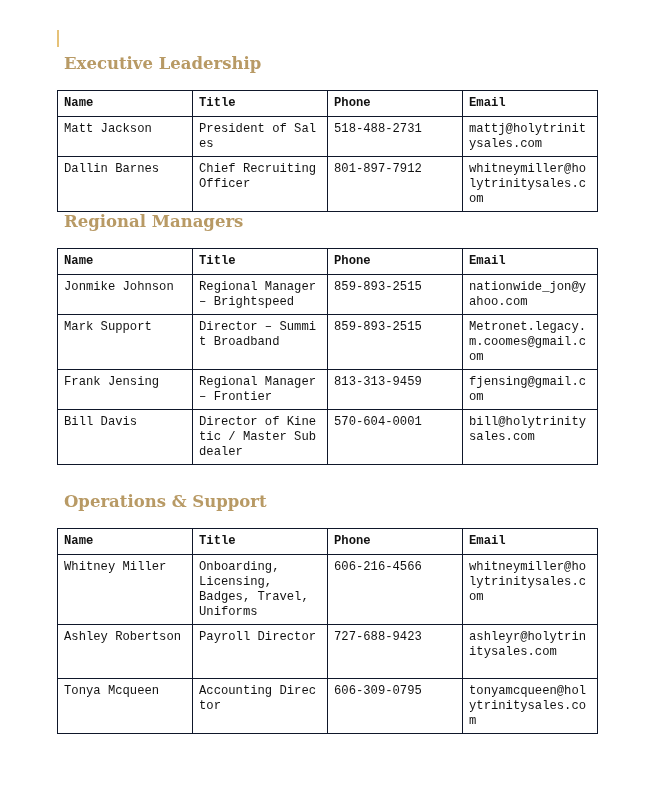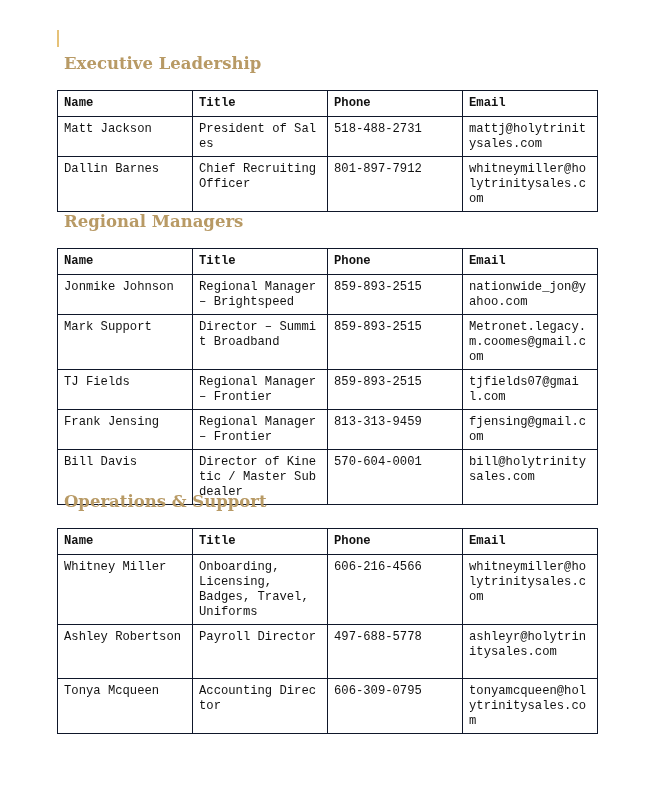--- a/index.html
+++ b/index.html
@@ -71,26 +71,20 @@
     <td>859-893-2515</td>
     <td>nationwide_jon@yahoo.com</td>
   </tr>
   <tr style="height:40px;">
     <td>Mark Support</td>
     <td>Director – Summit Broadband</td>
     <td>859-893-2515</td>
     <td>Metronet.legacy.m.coomes@gmail.com</td>
   </tr>
   <tr style="height:40px;">
-    <td>TJ Fields</td>
-    <td>Regional Manager – Frontier</td>
-    <td>859-893-2515</td>
-    <td>tjfields07@gmail.com</td>
-  </tr>
-  <tr style="height:40px;">
     <td>Frank Jensing</td>
     <td>Regional Manager – Frontier</td>
     <td>813-313-9459</td>
     <td>fjensing@gmail.com</td>
   </tr>
   <tr style="height:40px;">
     <td>Bill Davis</td>
     <td>Director of Kinetic / Master Subdealer</td>
     <td>570-604-0001</td>
     <td>bill@holytrinitysales.com</td>
@@ -115,21 +109,21 @@
   </tr>
   <tr style="height:55px;">
     <td>Whitney Miller</td>
     <td style="word-break:normal;">Onboarding, Licensing, Badges, Travel, Uniforms</td>
     <td>606-216-4566</td>
     <td>whitneymiller@holytrinitysales.com</td>
   </tr>
   <tr style="height:54px;">
     <td>Ashley Robertson</td>
     <td>Payroll Director</td>
-    <td>497-688-5778</td>
+    <td>727-688-9423</td>
     <td>ashleyr@holytrinitysales.com</td>
   </tr>
   <tr style="height:40px;">
     <td>Tonya Mcqueen</td>
     <td>Accounting Director</td>
     <td>606-309-0795</td>
     <td>tonyamcqueen@holytrinitysales.com</td>
   </tr>
 </tbody>
   </table>

